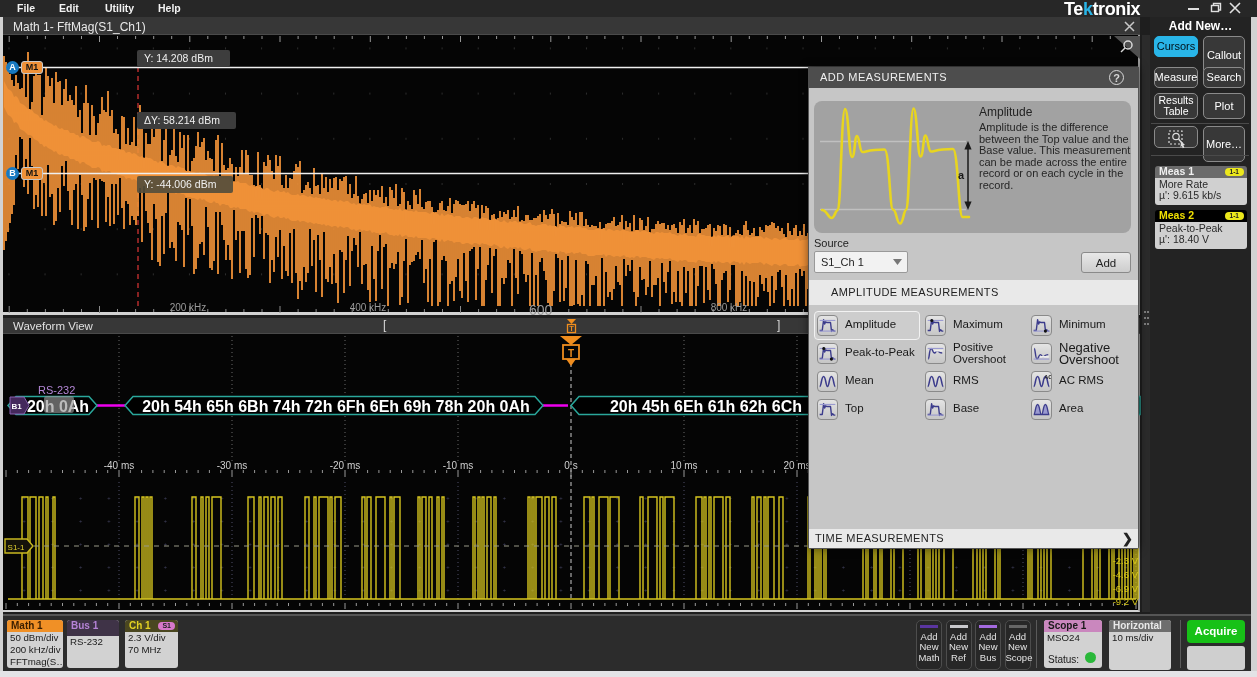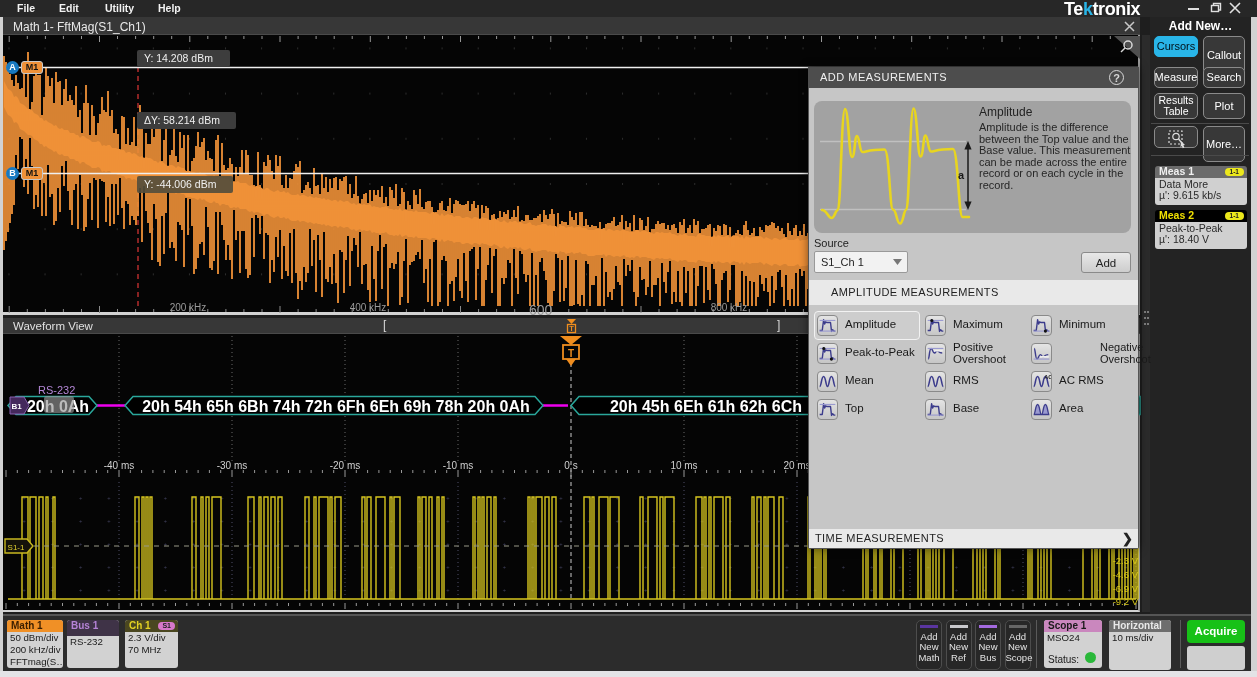--- a/index.html
+++ b/index.html
@@ -168,21 +168,21 @@
       <rect x="14" y="4" width="13" height="13" fill="none" stroke="#ddd" stroke-width="1.2" stroke-dasharray="2 2"></rect>
       <circle cx="21" cy="9.5" r="3.2" fill="none" stroke="#ddd" stroke-width="1.2"></circle>
       <path d="M23.5 12l3 3.5" stroke="#ddd" stroke-width="1.3"></path>
       <path d="M26 14l4 4-1.6.3 1 2.2-1.6.8-1-2.3-1.3 1.2z" fill="#ddd"></path>
     </svg></div>
 <div class="abs" style="left:1203px;top:126px;width:42px;height:36px;background:#383838;border:1px solid #8a8a8a;border-radius:5px;color:#fff;font-size:11px;display:flex;align-items:center;justify-content:center;text-align:center;line-height:11px">More…</div>
 <div class="abs" style="left:1151px;top:155px;width:98px;height:1px;background:#4a4a4a"></div>
 <div class="abs" style="left:1155px;top:166px;width:92px;border-radius:3px;overflow:hidden">
     <div style="height:11.5px;background:#6b6b6b;color:#f0f0f0;font-size:10.5px;font-weight:bold;line-height:11px;padding-left:4px;position:relative">Meas 1<span style="position:absolute;right:3px;top:1.5px;background:#ece81c;color:#222;font-size:6.5px;font-weight:bold;border-radius:4.5px;padding:0 5px;line-height:8.5px">1-1</span></div>
     <div style="background:#d0d0d0;padding:1px 0 3px 4px">
-      <div style="font-size:10.5px;color:#2a2a2a;line-height:11.8px;white-space:nowrap">Data More</div>
+      <div style="font-size:10.5px;color:#2a2a2a;line-height:11.8px;white-space:nowrap">More Rate</div>
       <div style="font-size:10.5px;color:#2a2a2a;line-height:11.8px;white-space:nowrap">µ': 9.615 kb/s</div>
     </div>
   </div>
 <div class="abs" style="left:1155px;top:210px;width:92px;border-radius:3px;overflow:hidden">
     <div style="height:11.5px;background:#000;color:#f0e000;font-size:10.5px;font-weight:bold;line-height:11px;padding-left:4px;position:relative">Meas 2<span style="position:absolute;right:3px;top:1.5px;background:#ece81c;color:#222;font-size:6.5px;font-weight:bold;border-radius:4.5px;padding:0 5px;line-height:8.5px">1-1</span></div>
     <div style="background:#d0d0d0;padding:1px 0 3px 4px">
       <div style="font-size:10.5px;color:#2a2a2a;line-height:11.8px;white-space:nowrap">Peak-to-Peak</div>
       <div style="font-size:10.5px;color:#2a2a2a;line-height:11.8px;white-space:nowrap">µ': 18.40 V</div>
     </div>
   </div>
@@ -238,21 +238,21 @@
       <path d="M2 13.5c1 0 1-9.5 2.5-9.5s1.5 4 3 4 1-2 2.5-2 1 2 4.5 2" fill="none" stroke="#3c3c8c" stroke-width="1.3"></path>
       <path d="M7 6H15" stroke="#eee" stroke-width="1.6"></path>
       <path d="M1.5 4H15.5" stroke="#9a9ad0" stroke-width="1"></path>
     </svg></div>
 <div class="abs" style="left:953px;top:342px;font-size:11.5px;color:#1a1a1a;line-height:11.5px">Positive<br>Overshoot</div>
 <div class="abs" style="left:1031px;top:343px;width:21px;height:21px;background:linear-gradient(#e4e4e4,#c6c6c6);border:1px solid #8a8a8a;border-radius:4px"><svg width="19" height="19" viewBox="0 0 17 17">
       <path d="M2 4c1 0 1 9.5 2.5 9.5s1.5-4 3-4 1 2 2.5 2 1-2 4.5-2" fill="none" stroke="#3c3c8c" stroke-width="1.3"></path>
       <path d="M7 11.5H15" stroke="#eee" stroke-width="1.6"></path>
       <path d="M1.5 13.5H15.5" stroke="#9a9ad0" stroke-width="1"></path>
     </svg></div>
-<div class="abs" style="left:1100px;top:342px;font-size:11px;color:#1a1a1a;line-height:11.5px">Negative<br>Overshoot</div>
+<div class="abs" style="left:1059px;top:342px;font-size:13px;color:#1a1a1a;line-height:11.5px">Negative<br>Overshoot</div>
 <div class="abs" style="left:817px;top:371px;width:21px;height:21px;background:linear-gradient(#e4e4e4,#c6c6c6);border:1px solid #8a8a8a;border-radius:4px"><svg width="19" height="19" viewBox="0 0 17 17">
       <path d="M1.5 13c1.5 0 1.5-9 3.5-9s2 9 3.5 9 1.5-9 3.5-9 2 9 3.5 9" fill="none" stroke="#3c3c8c" stroke-width="1.4"></path>
     </svg></div>
 <div class="abs" style="left:845px;top:375px;font-size:11.5px;color:#1a1a1a;line-height:11.5px">Mean</div>
 <div class="abs" style="left:925px;top:371px;width:21px;height:21px;background:linear-gradient(#e4e4e4,#c6c6c6);border:1px solid #8a8a8a;border-radius:4px"><svg width="19" height="19" viewBox="0 0 17 17">
       <path d="M1.5 13c1.5 0 1.5-9 3.5-9s2 9 3.5 9 1.5-9 3.5-9 2 9 3.5 9" fill="none" stroke="#3c3c8c" stroke-width="1.4"></path>
     </svg></div>
 <div class="abs" style="left:953px;top:375px;font-size:11.5px;color:#1a1a1a;line-height:11.5px">RMS</div>
 <div class="abs" style="left:1031px;top:371px;width:21px;height:21px;background:linear-gradient(#e4e4e4,#c6c6c6);border:1px solid #8a8a8a;border-radius:4px"><svg width="19" height="19" viewBox="0 0 17 17">
       <path d="M1.5 13c1.5 0 1.5-9 3.5-9s2 9 3.5 9 1.5-9 3.5-9 2 9 3.5 9" fill="none" stroke="#3c3c8c" stroke-width="1.4"></path>

